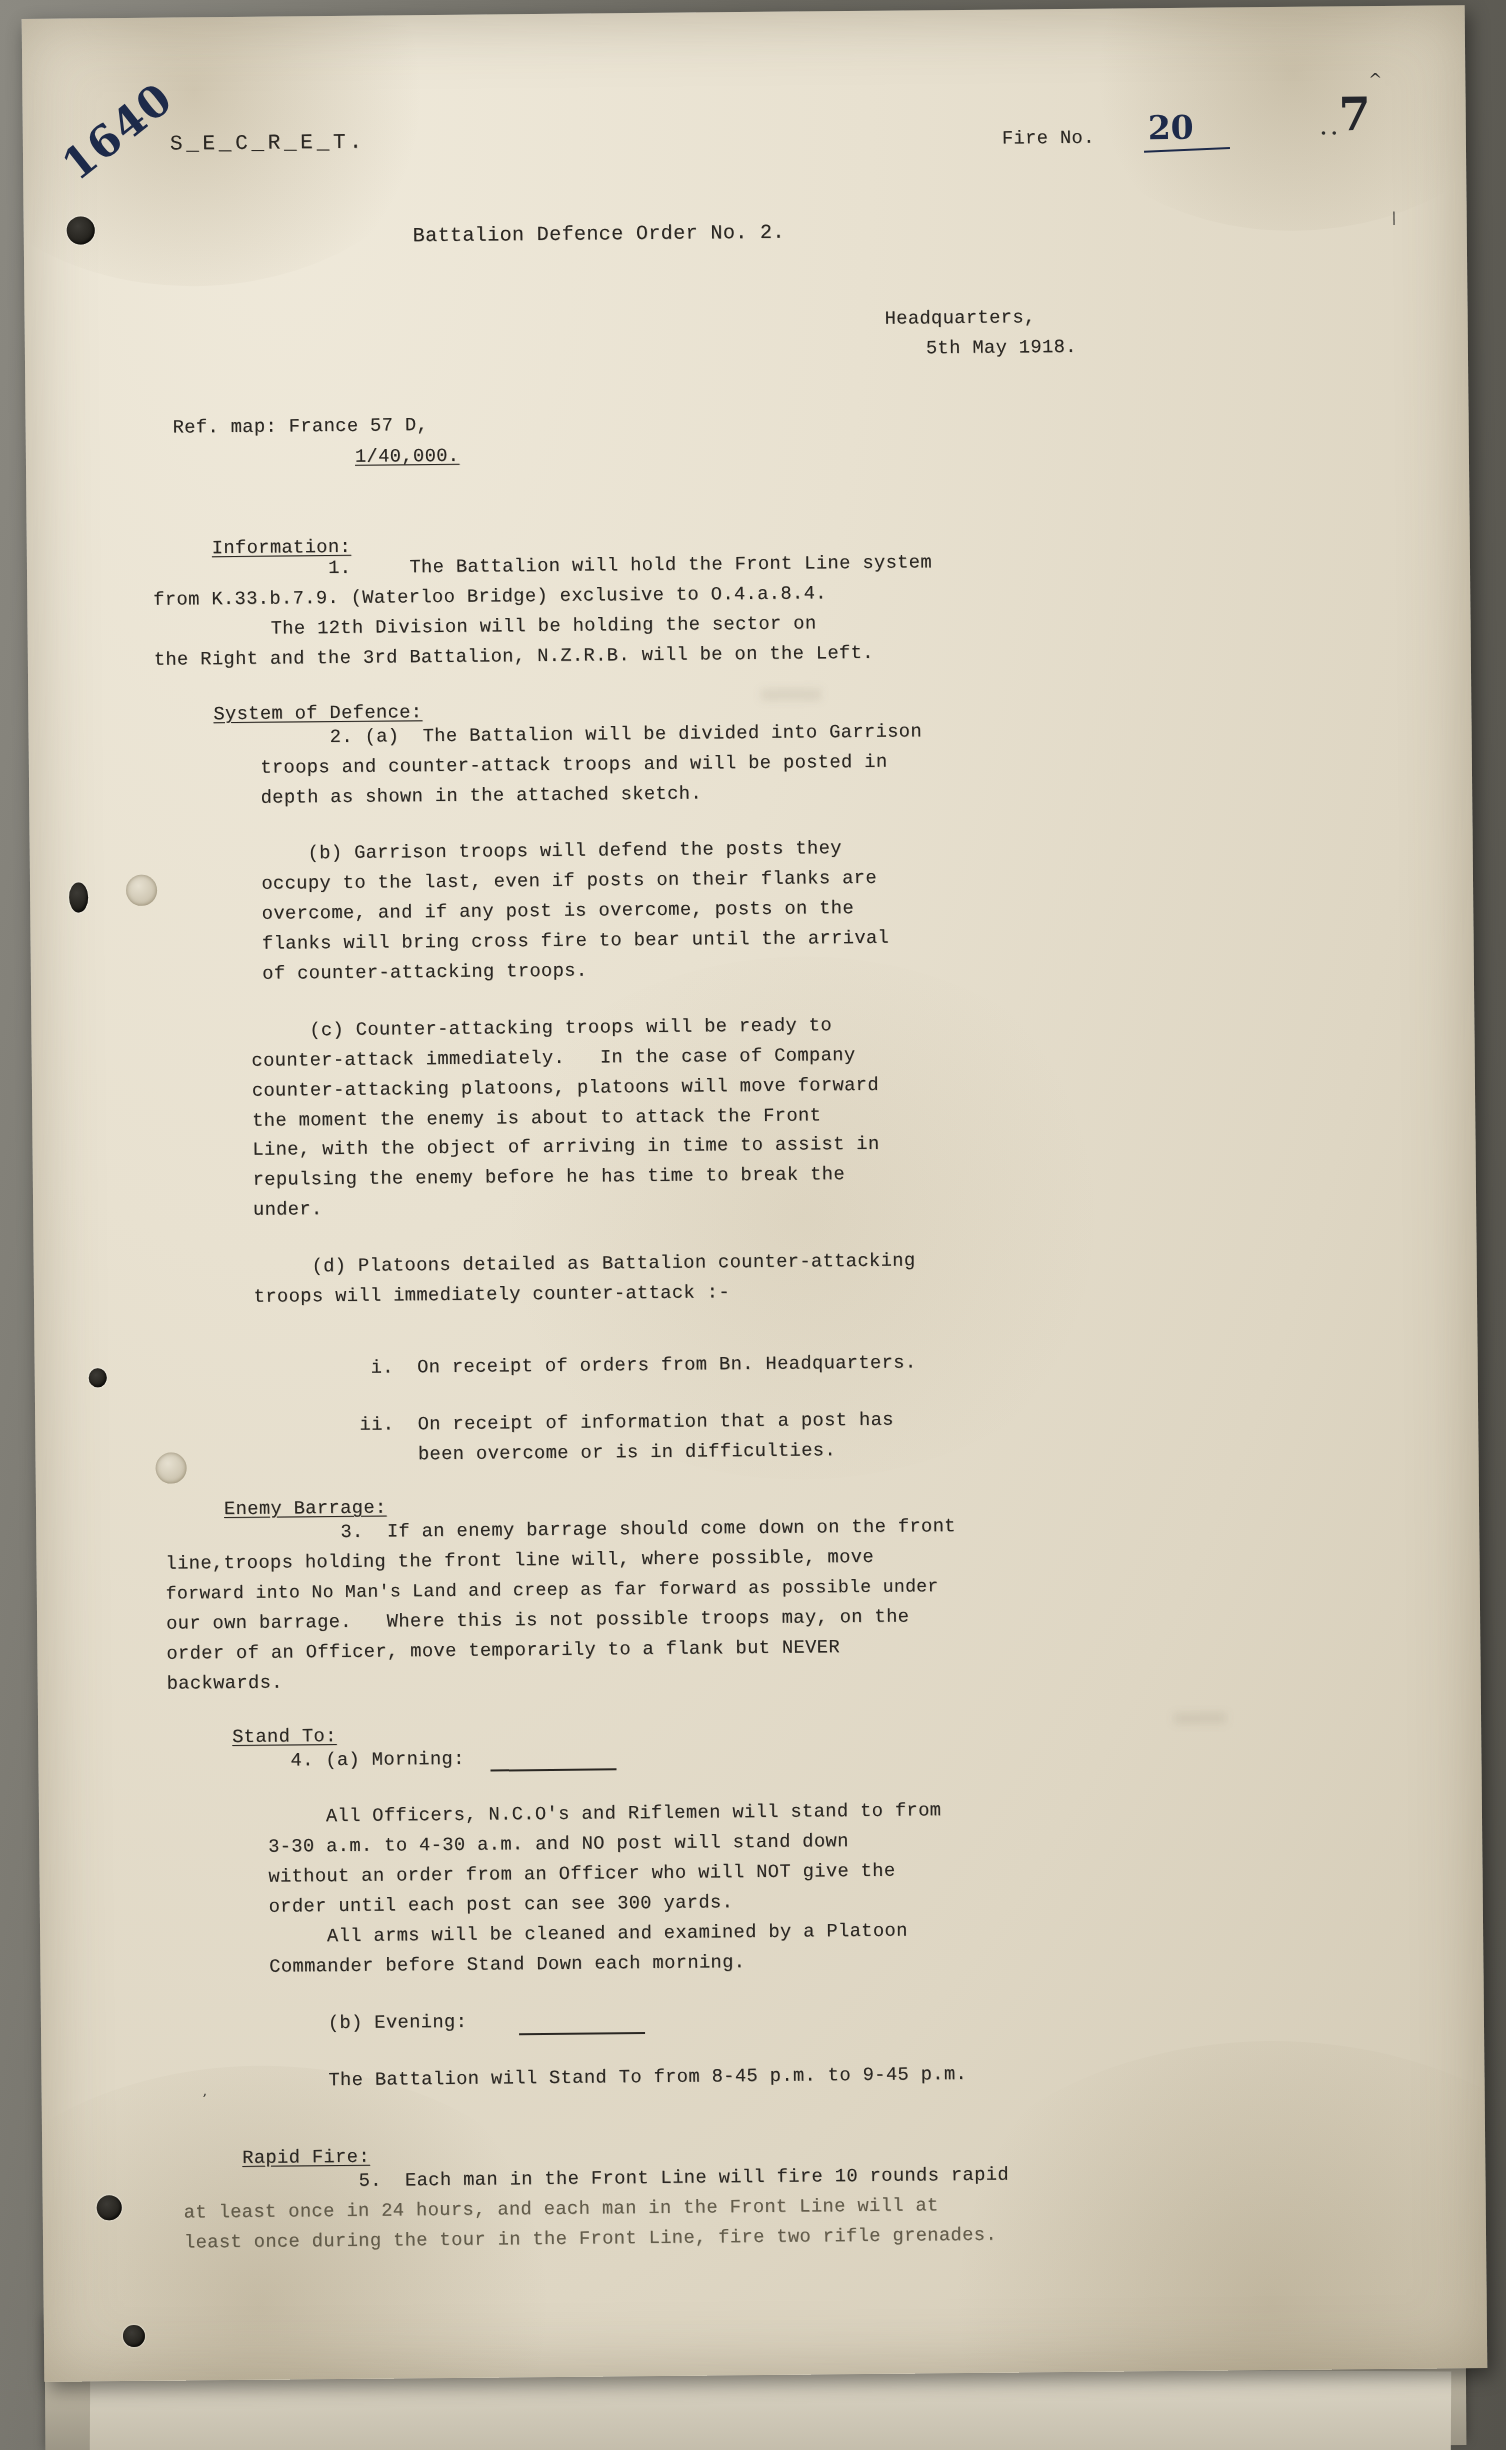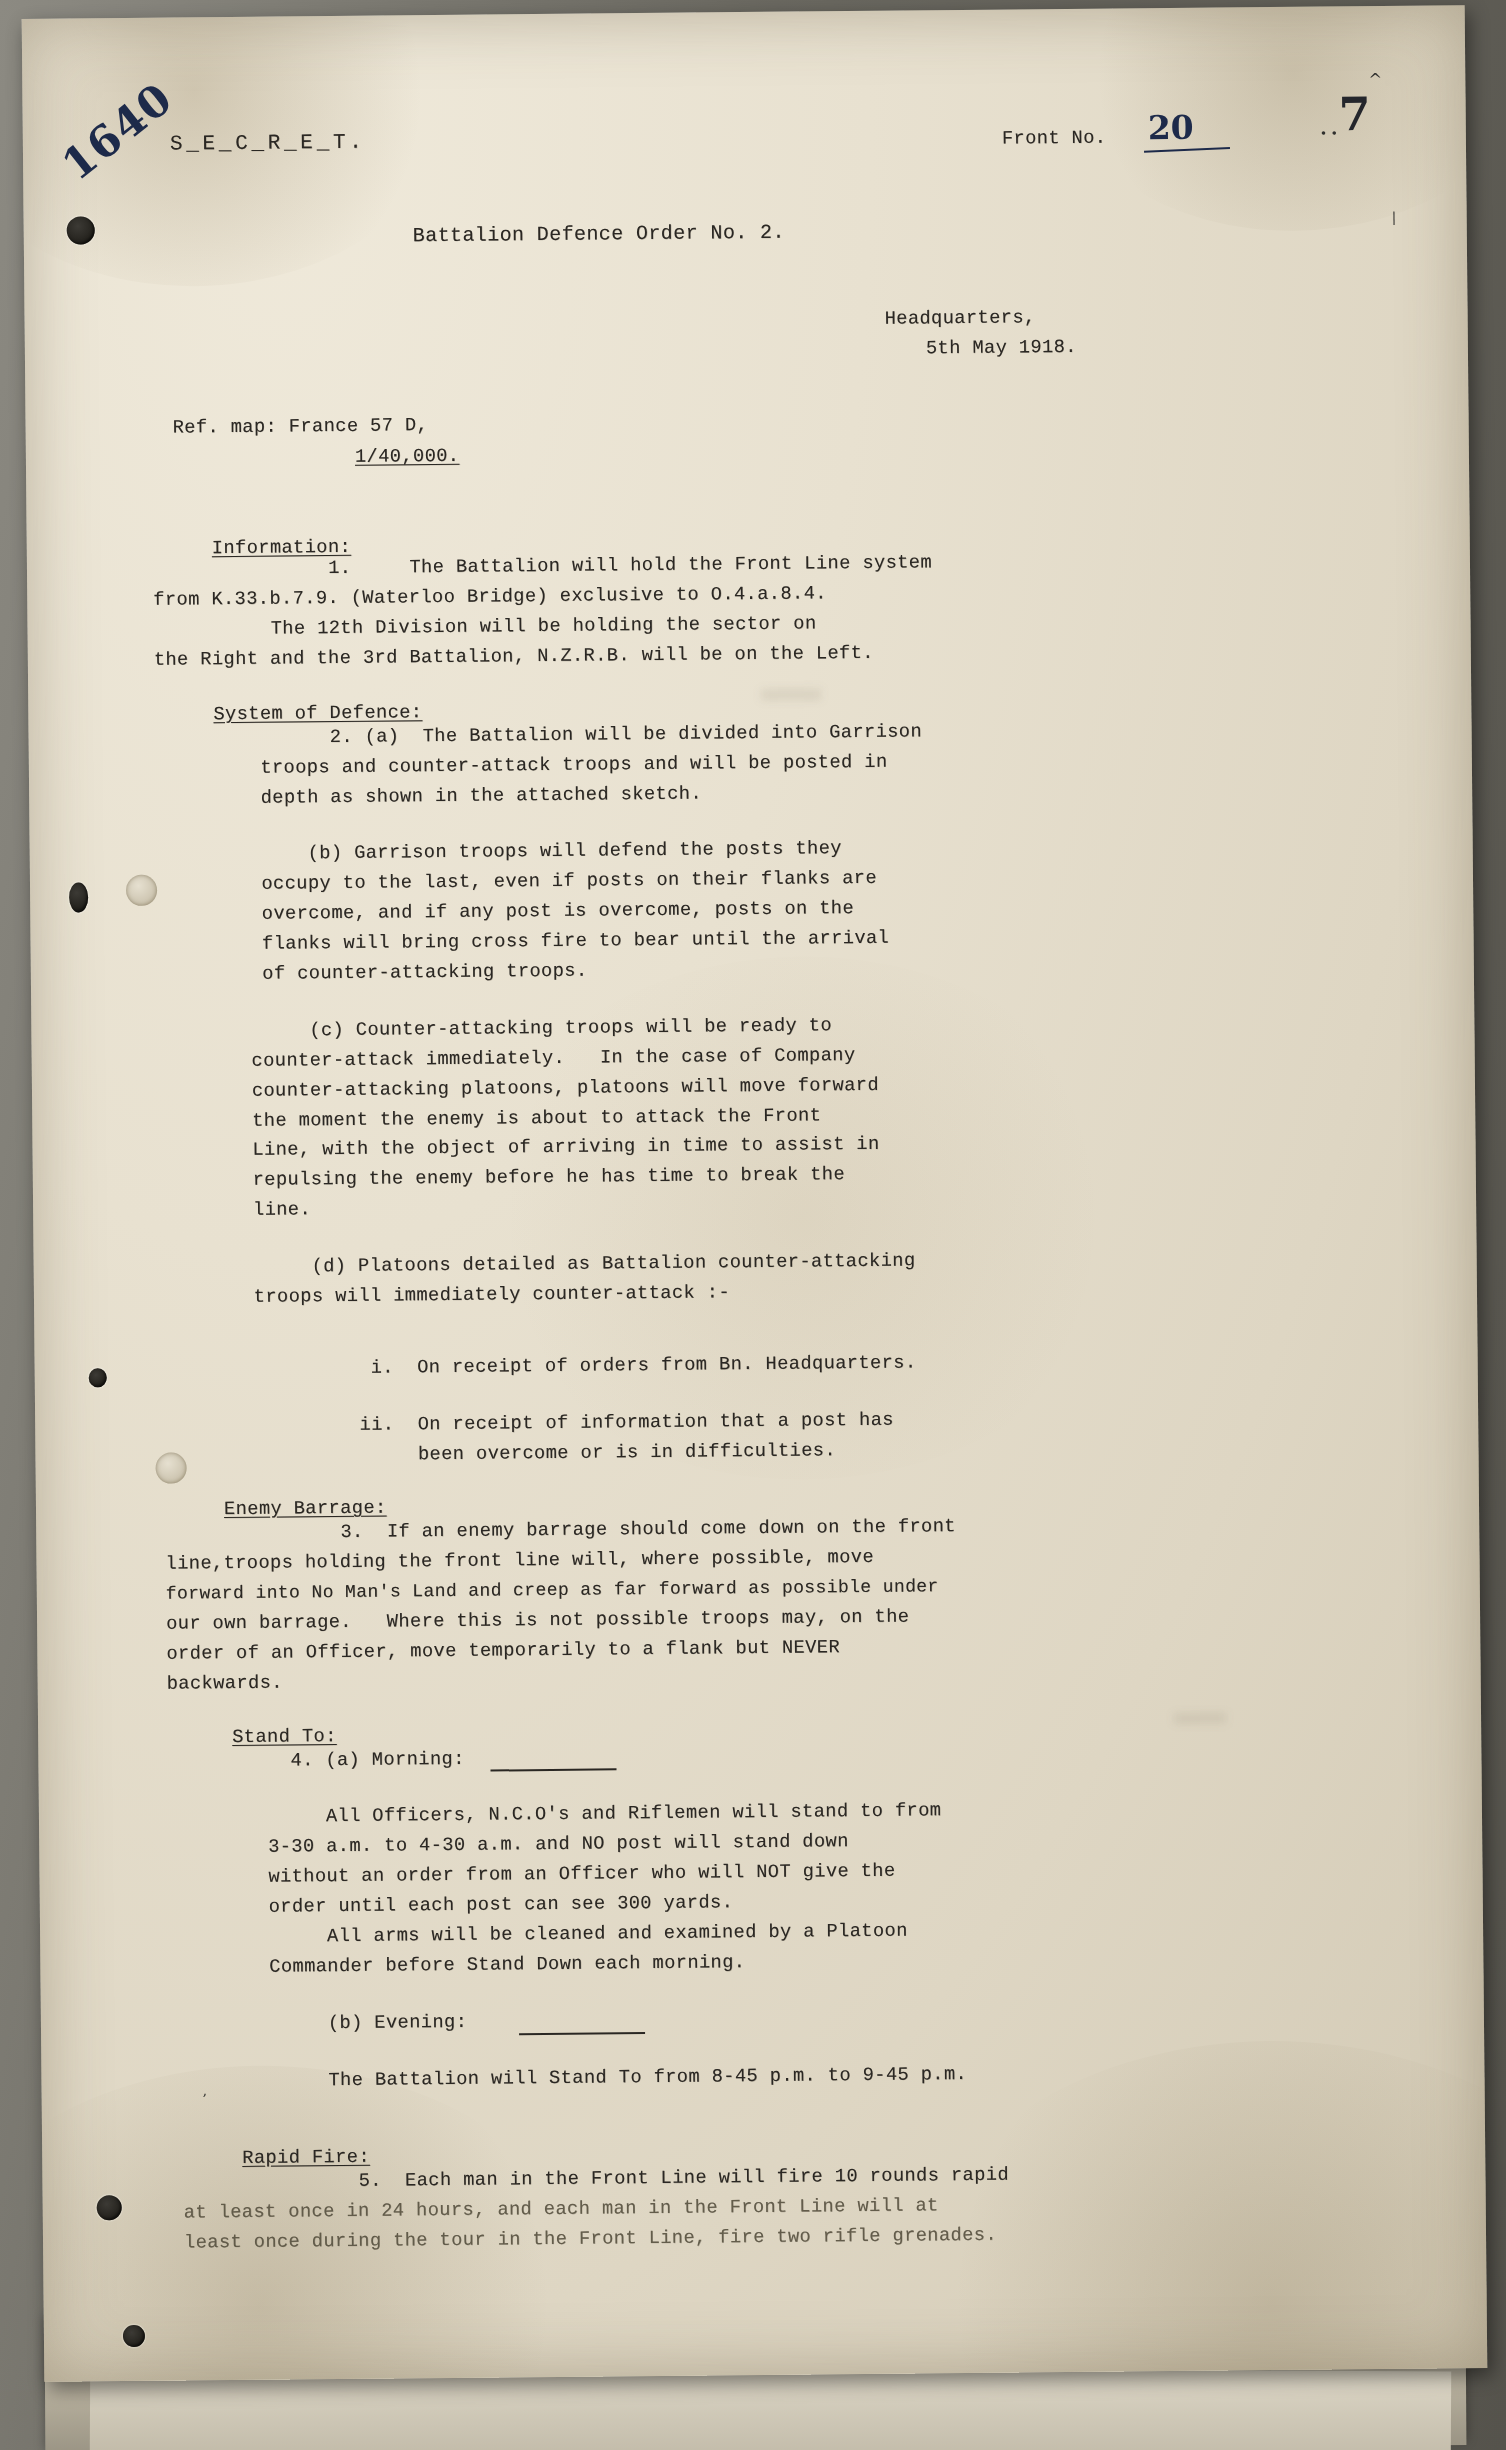--- a/index.html
+++ b/index.html
@@ -151,21 +151,21 @@
     <div class="hole-light" style="left:96px; top:857px; width:31px; height:31px;"></div>
     <div class="hole" style="left:54px;  top:1350px; width:18px; height:19.4px;"></div>
     <div class="hole-light" style="left:120px; top:1435px; width:31px; height:31px;"></div>
     <div class="hole" style="left:54px;  top:2177px; width:25.4px; height:25.4px;"></div>
     <div class="hole" style="left:79px; top:2307px; width:22.4px; height:22.4px;"></div>
 
     <div class="hand rot-left" style="left:45px; top:127px; font-size:43px; letter-spacing:1.5px;">1640</div>
 
     <div class="typed" style="left:147px; top:112px; font-size:21px; letter-spacing:3.7px;">S_E_C_R_E_T.</div>
 
-    <div class="typed" style="left:979px; top:114px;">Front No.</div>
+    <div class="typed" style="left:979px; top:114px;">Fire No.</div>
     <div class="hand" style="left:1125px; top:100px; font-size:33px;">20</div>
     <div style="position:absolute; left:1121px; top:141px; width:86px; height:2.2px; background:#1d2a4a; transform:rotate(-2deg);"></div>
 
     <div class="stamp-num" style="left:1316px; top:81px;">7</div>
 
     <div class="typed" style="left:389px; top:206px; font-size:20px;">Battalion Defence Order No. 2.</div>
 
     <div class="typed" style="left:860px; top:293px;">Headquarters,</div>
     <div class="typed" style="left:901px; top:323px;">5th May 1918.</div>
 
@@ -188,21 +188,21 @@
     <div class="typed" style="left:185px; top:882px;">    overcome, and if any post is overcome, posts on the</div>
     <div class="typed" style="left:185px; top:912px;">    flanks will bring cross fire to bear until the arrival</div>
     <div class="typed" style="left:185px; top:942px;">    of counter-attacking troops.</div>
 
     <div class="typed" style="left:185px; top:999px;">        (c) Counter-attacking troops will be ready to</div>
     <div class="typed" style="left:185px; top:1029px;">   counter-attack immediately.   In the case of Company</div>
     <div class="typed" style="left:185px; top:1059px;">   counter-attacking platoons, platoons will move forward</div>
     <div class="typed" style="left:185px; top:1089px;">   the moment the enemy is about to attack the Front</div>
     <div class="typed" style="left:185px; top:1118px;">   Line, with the object of arriving in time to assist in</div>
     <div class="typed" style="left:185px; top:1148px;">   repulsing the enemy before he has time to break the</div>
-    <div class="typed" style="left:185px; top:1178px;">   line.</div>
+    <div class="typed" style="left:185px; top:1178px;">   under.</div>
 
     <div class="typed" style="left:185px; top:1235px;">        (d) Platoons detailed as Battalion counter-attacking</div>
     <div class="typed" style="left:185px; top:1265px;">   troops will immediately counter-attack :-</div>
 
     <div class="typed" style="left:185px; top:1337px;">             i.  On receipt of orders from Bn. Headquarters.</div>
     <div class="typed" style="left:185px; top:1394px;">            ii.  On receipt of information that a post has</div>
     <div class="typed" style="left:185px; top:1424px;">                 been overcome or is in difficulties.</div>
 
     <div class="typed u" style="left:188px; top:1477px;">Enemy Barrage:</div>
     <div class="typed" style="left:188px; top:1501px;">          3.  If an enemy barrage should come down on the front</div>

